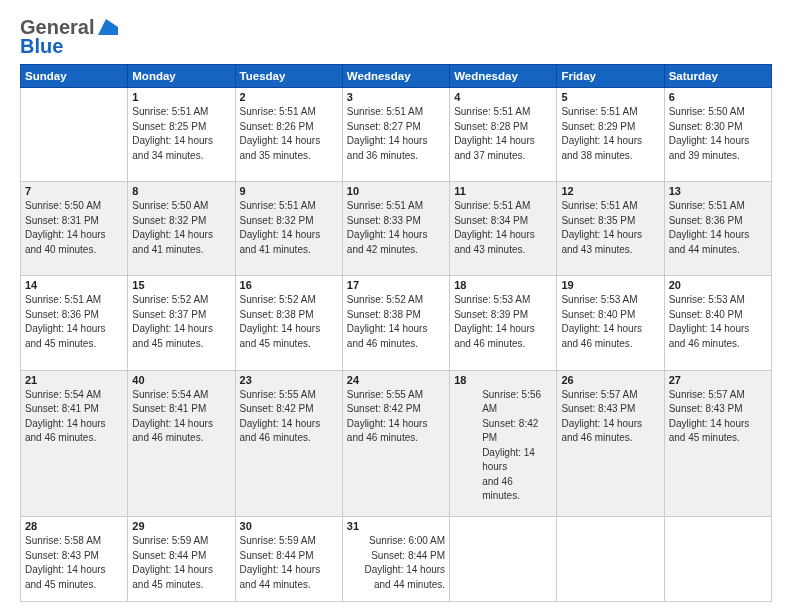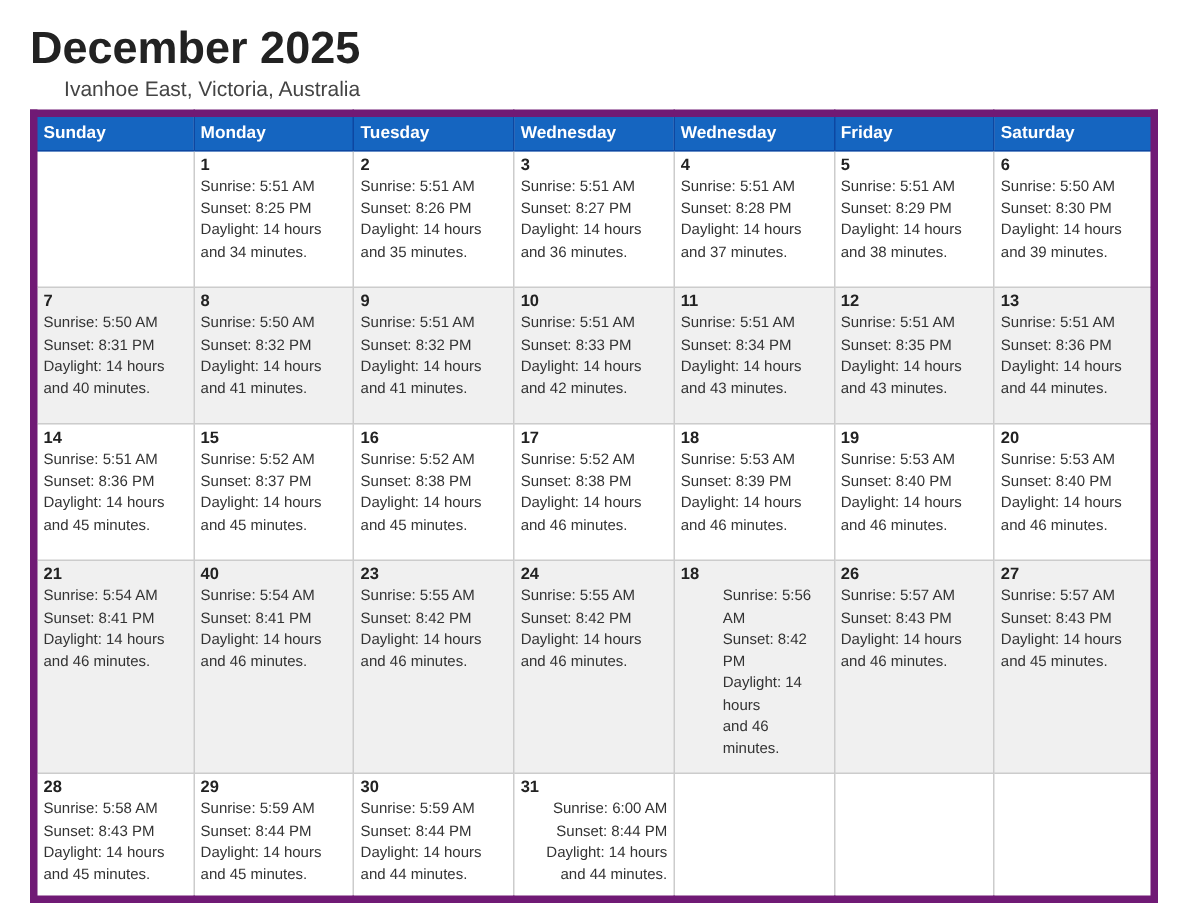--- a/index.html
+++ b/index.html
@@ -39,21 +39,21 @@
       color: #222;
       line-height: 1.1;
     }
     .location {
       font-size: 14px;
       color: #444;
       margin-top: 2px;
     }
     .calendar {
       flex: 1;
-      border: 5px solid #701a75;
+      border: 1px solid #701a75;
       border-collapse: collapse;
       width: 100%;
       table-layout: fixed;
     }
     .calendar th {
       background: #1565c0;
       color: #fff;
       font-size: 11.5px;
       font-weight: bold;
       padding: 5px 4px;
@@ -89,23 +89,28 @@
     }
     .stripe-row td {
       background: #f0f0f0;
     }
   </style>
 </head>
 <body>
 
 <div class="page">
   <div class="header">
-    <div class="title-block">
-      <div class="month-title">December 2025</div>
-      <div class="location">Ivanhoe East, Victoria, Australia</div>
+    <div class="logo">
+      <div style="display:flex;align-items:center;">
+        <span class="logo-general" style="font-size:20px;font-weight:bold;color:#555;">General</span>
+        <svg width="22" height="18" viewBox="0 0 22 18" style="margin-left:2px;margin-top:-4px;">
+          <polygon points="2,18 10,2 22,10 22,18" fill="#1976d2"></polygon>
+        </svg>
+      </div>
+      <span class="logo-blue" style="font-size:20px;font-weight:bold;color:#1565c0;margin-top:-4px;">Blue</span>
     </div>
   </div>
 
   <table class="calendar">
     <thead>
       <tr>
         <th>Sunday</th>
         <th>Monday</th>
         <th>Tuesday</th>
         <th>Wednesday</th>

